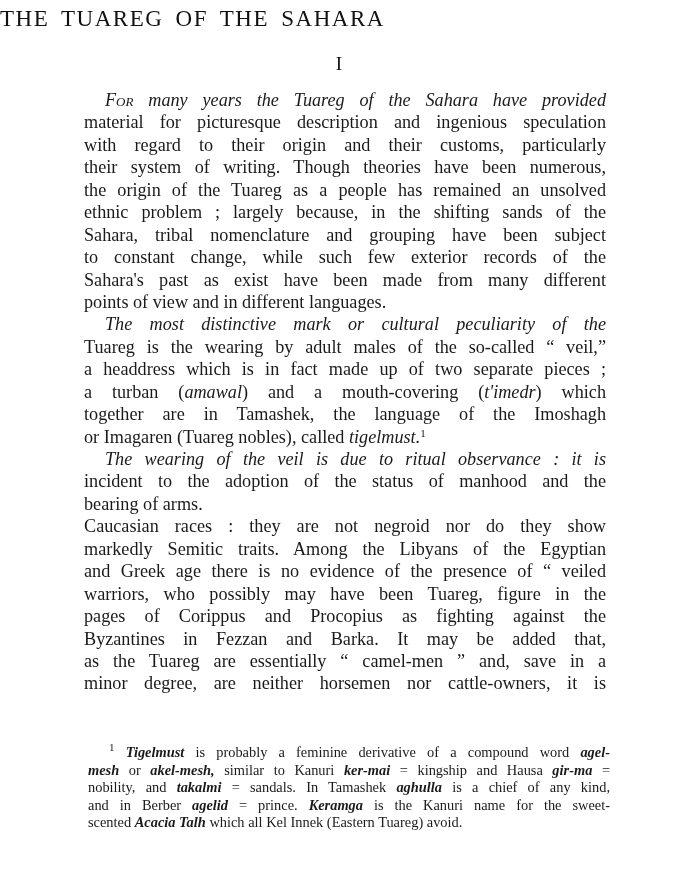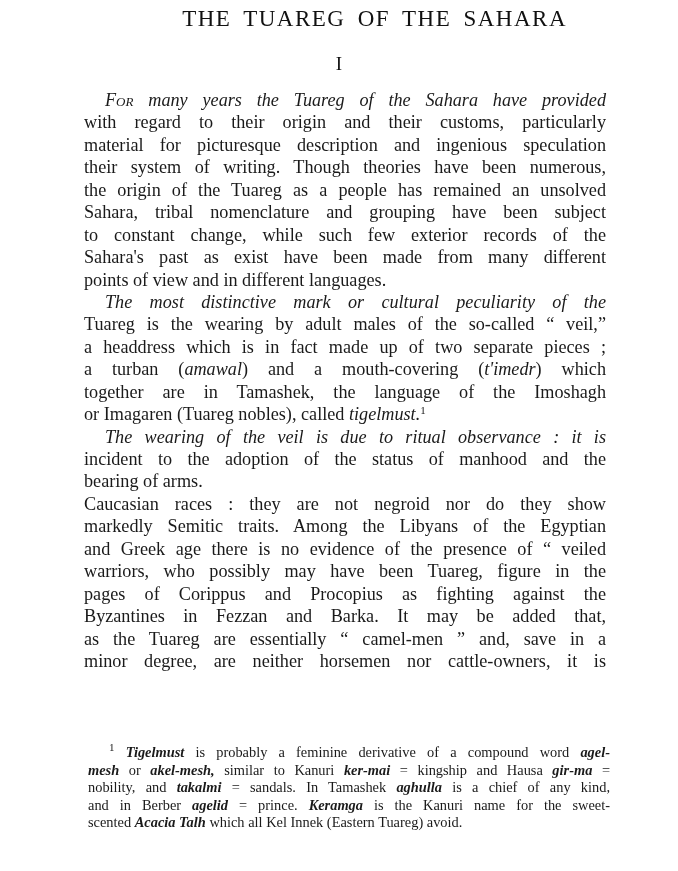--- a/index.html
+++ b/index.html
@@ -1,17 +1,17 @@
 <!DOCTYPE html>
 <html><head>
 <meta charset="utf-8">
 <style>
   html, body { margin: 0; padding: 0; background: #ffffff; }
   body { width: 678px; height: 871px; position: relative; overflow: hidden; color: #1a1a1a; font-family: "DejaVu Serif", "Liberation Serif", serif; }
-  .title { position: absolute; top: 6px; left: 0; width: 567px; text-align: right; font-family: "Liberation Serif", serif; font-size: 23px; letter-spacing: 1.5px; word-spacing: 5px; color: #111; }
+  .title { position: absolute; top: 6px; left: 0; width: 567px; text-align: left; font-family: "Liberation Serif", serif; font-size: 23px; letter-spacing: 1.5px; word-spacing: 5px; color: #111; }
   .section { position: absolute; top: 53px; left: 0; width: 678px; text-align: center; font-family: "Liberation Serif", serif; font-size: 19px; color: #111; }
   .body { position: absolute; top: 89px; left: 84px; width: 522px; }
   .line { display: block; height: 22.45px; line-height: 22.45px; font-family: "Liberation Serif", serif; font-size: 18.2px; white-space: nowrap; text-align: justify; text-align-last: justify; }
   .line.last { text-align-last: left; }
   .line.indent { padding-left: 21px; font-style: italic; }
   .sc { font-variant: small-caps; }
   .it { font-style: italic; }
   sup { font-size: 11px; vertical-align: 6px; line-height: 0; }
   .fn { position: absolute; top: 744px; left: 88px; width: 522px; }
   .fline { display: block; height: 17.6px; line-height: 17.6px; font-family: "Liberation Serif", serif; font-size: 14.4px; white-space: nowrap; text-align: justify; text-align-last: justify; }
@@ -22,24 +22,25 @@
 </style>
 </head>
 <body>
 
 <div class="title">THE TUAREG OF THE SAHARA</div>
 <div class="section">I</div>
 
 <div class="body">
 
   <span class="line indent"><span class="sc">For</span><span> many years the Tuareg of the Sahara have provided</span></span>
+  <span class="line">material for picturesque description and ingenious speculation</span>
   <span class="line">with regard to their origin and their customs, particularly</span>
-  <span class="line">material for picturesque description and ingenious speculation</span>
   <span class="line">their system of writing.  Though theories have been numerous,</span>
   <span class="line">the origin of the Tuareg as a people has remained an unsolved</span>
+  <span class="line">ethnic problem ;  largely because, in the shifting sands of the</span>
   <span class="line">Sahara, tribal nomenclature and grouping have been subject</span>
   <span class="line">to constant change, while such few exterior records of the</span>
   <span class="line">Sahara's past as exist have been made from many different</span>
   <span class="line last">points of view and in different languages.</span>
 
   <span class="line indent">The most distinctive mark or cultural peculiarity of the</span>
   <span class="line">Tuareg is the wearing by adult males of the so-called “ veil,”</span>
   <span class="line">a headdress which is in fact made up of two separate pieces ;</span>
   <span class="line"><span>a turban (</span><span class="it">amawal</span><span>) and a mouth-covering (</span><span class="it">t'imedr</span><span>) which</span></span>
   <span class="line">together are in Tamashek, the language of the Imoshagh</span>

